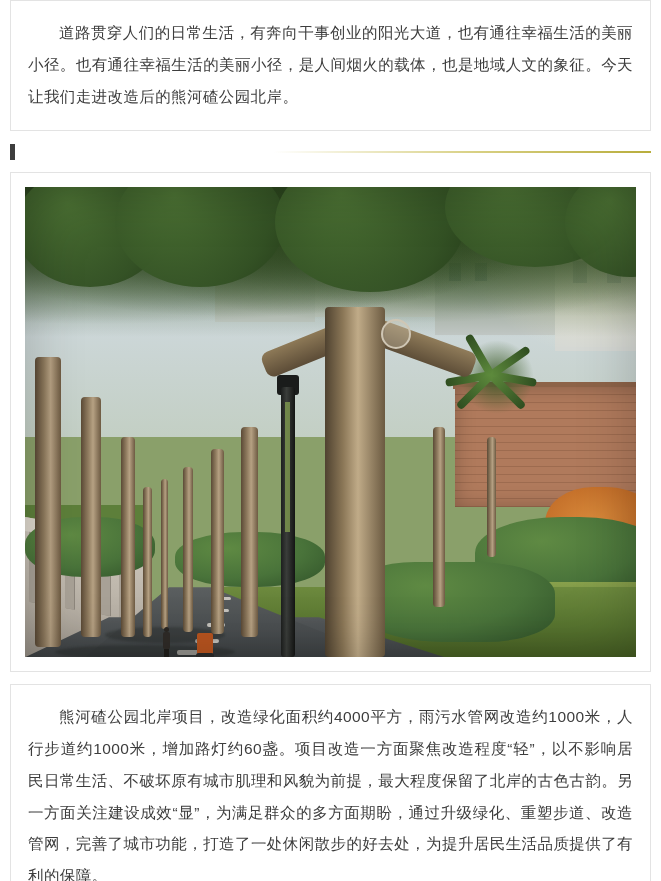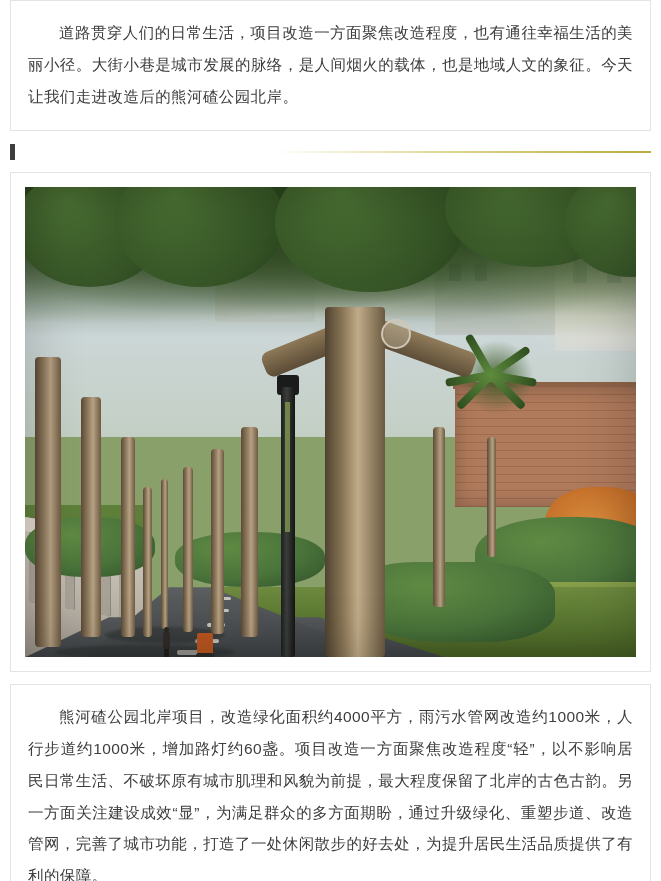--- a/index.html
+++ b/index.html
@@ -307,21 +307,21 @@
     box-shadow: inset 0 0 60px rgba(0,0,0,.22);
     pointer-events: none;
   }
 </style>
 </head>
 <body>
 
 <div class="page">
 
   <div class="card para-card">
-    <p class="para">道路贯穿人们的日常生活，项目改造一方面聚焦改造程度，也有通往幸福生活的美丽小径。大街小巷是城市发展的脉络，是人间烟火的载体，也是地域人文的象征。今天让我们走进改造后的熊河碴公园北岸。</p>
+    <p class="para">道路贯穿人们的日常生活，有奔向干事创业的阳光大道，也有通往幸福生活的美丽小径。也有通往幸福生活的美丽小径，是人间烟火的载体，也是地域人文的象征。今天让我们走进改造后的熊河碴公园北岸。</p>
   </div>
 
   <div class="divider-wrap">
     <div class="divider-left"></div>
     <div class="divider-line"></div>
   </div>
 
   <div class="card img-card">
     <div class="photo">
 

